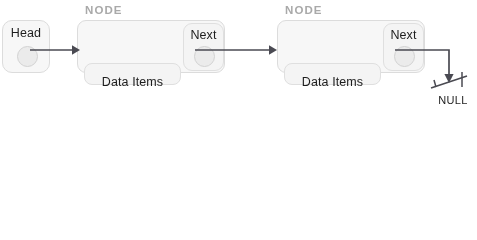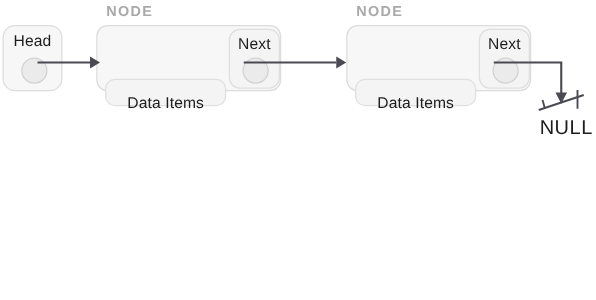--- a/index.html
+++ b/index.html
@@ -102,21 +102,21 @@
   #arrow-head-to-node1 { left: 30px;  top: 38px; }
   #arrow-node1-to-node2 { left: 195px; top: 38px; }
   #null-connector { left: 395px; top: 38px; }
 
   .null-label {
     position: absolute;
     left: 430px;
     top: 94px;
     width: 46px;
     text-align: center;
-    font-size: 16px;
+    font-size: 11px;
     color: #1d1d1d;
     letter-spacing: 0.4px;
     white-space: nowrap;
   }
 </style>
 </head>
 <body>
 
 <div id="canvas">
 

